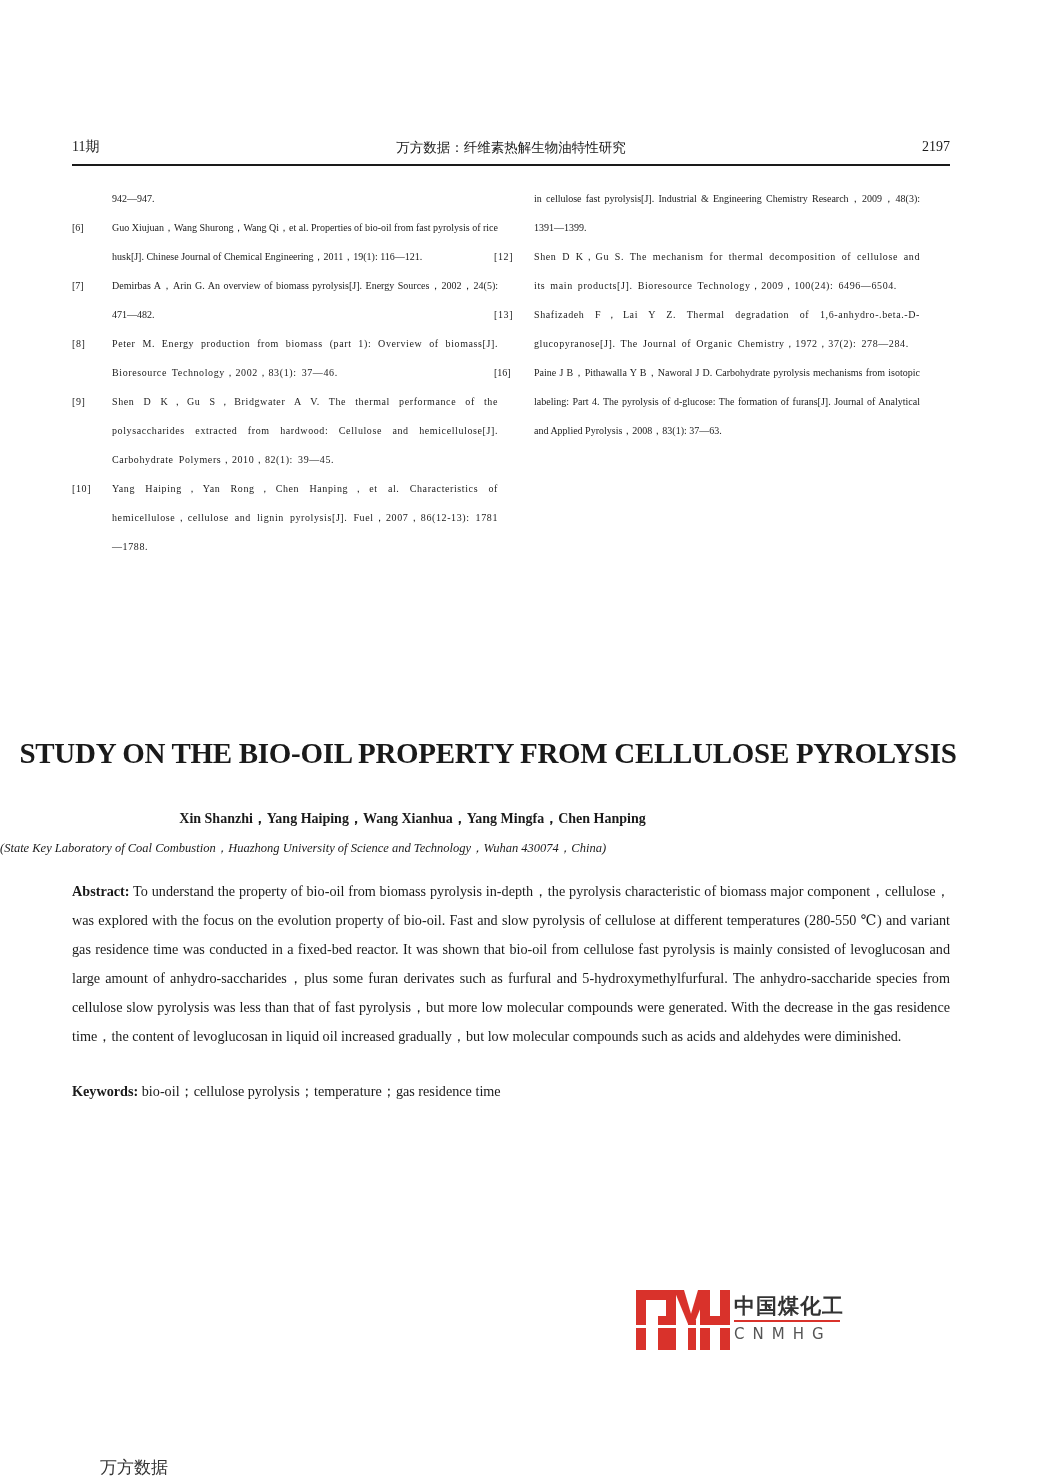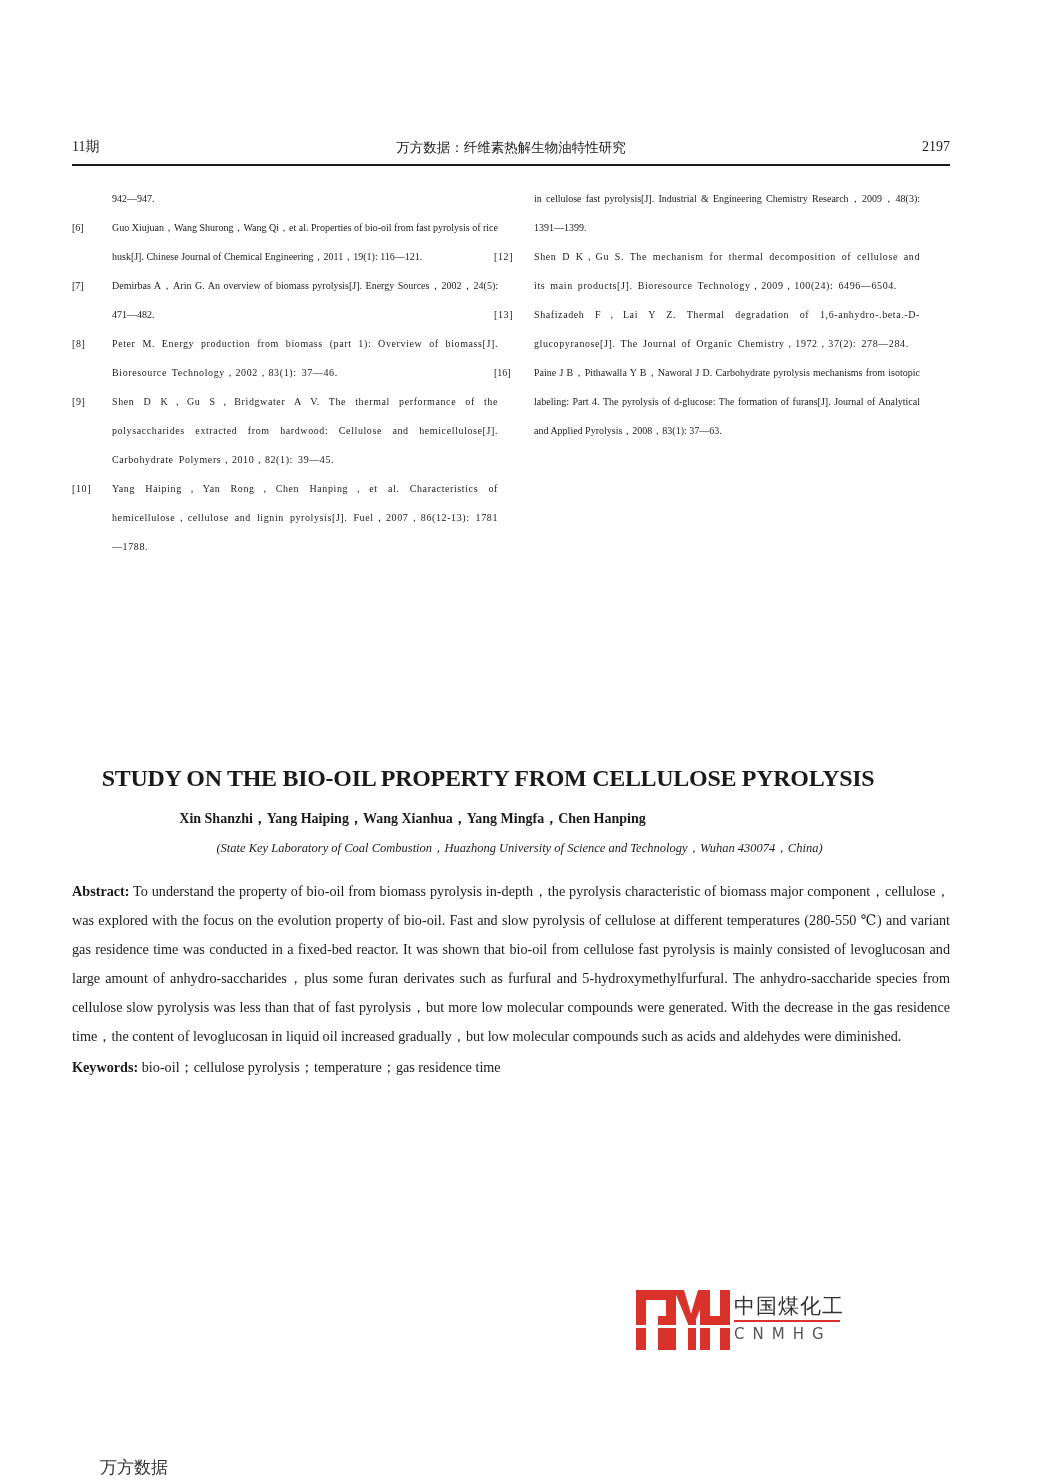--- a/index.html
+++ b/index.html
@@ -13,31 +13,31 @@
   .rule { position: absolute; left: 72px; top: 164px; width: 878px; height: 1.5px; background: #1a1a1a; }
 
   .col { position: absolute; top: 184px; width: 426px; }
   .col.left { left: 72px; }
   .col.right { left: 494px; }
   .ref { position: relative; padding-left: 40px; font-size: 10px; line-height: 29px; text-align: justify; }
   .ref .num { position: absolute; left: 0; top: 0; }
   .ref.spaced { letter-spacing: 0.6px; word-spacing: 2px; }
 
   .title { position: absolute; left: 0; top: 737px; width: 976px; text-align: center;
-           font-weight: bold; font-size: 24px; letter-spacing: -0.3px; margin-top: 28px; }
+           font-weight: bold; font-size: 29px; letter-spacing: -0.3px; }
   .authors { position: absolute; left: 0; top: 810px; width: 825px; text-align: center; font-size: 14px; font-weight: bold; }
-  .affil { position: absolute; left: 0; top: 840px; width: 1039px; text-align: center; font-size: 12.5px; font-style: italic; }
+  .affil { position: absolute; left: 0; top: 840px; width: 1039px; font-size: 12.5px; font-style: italic; }
 
   .abstract { position: absolute; left: 72px; top: 877px; width: 878px; font-size: 14.2px; line-height: 29px; text-align: justify; }
   .abstract b { font-weight: bold; }
-  .keywords { position: absolute; left: 72px; top: 1053px; width: 878px; font-size: 14.2px; line-height: 29px; }
+  .keywords { position: absolute; left: 72px; top: 1077px; width: 878px; font-size: 14.2px; line-height: 29px; }
 
   .logo { position: absolute; left: 636px; top: 1290px; width: 220px; height: 60px; }
   .logo-mark { position: absolute; left: 0; top: 0; }
-  .logo-cn { position: absolute; left: 98px; top: 2px; font-family: "DejaVu Sans", sans-serif; font-size: 21px; color: #333; letter-spacing: 1px; }
+  .logo-cn { position: absolute; left: 98px; top: 2px; font-family: "DejaVu Sans", sans-serif; font-size: 21px; color: #333; letter-spacing: 1px; font-weight: bold; }
   .logo-line { position: absolute; left: 98px; top: 30px; width: 106px; height: 2px; background: #d9322b; }
   .logo-en { position: absolute; left: 98px; top: 35px; font-family: "DejaVu Sans", sans-serif; font-size: 15px; color: #555; letter-spacing: 8px; }
 
   .footer { position: absolute; left: 100px; top: 1436px; font-family: "DejaVu Sans", sans-serif; font-size: 17px; color: #333; margin-top: 20px; }
 </style>
 </head>
 <body>
 
 <div class="hdr">
   <span class="issue">11期</span>

